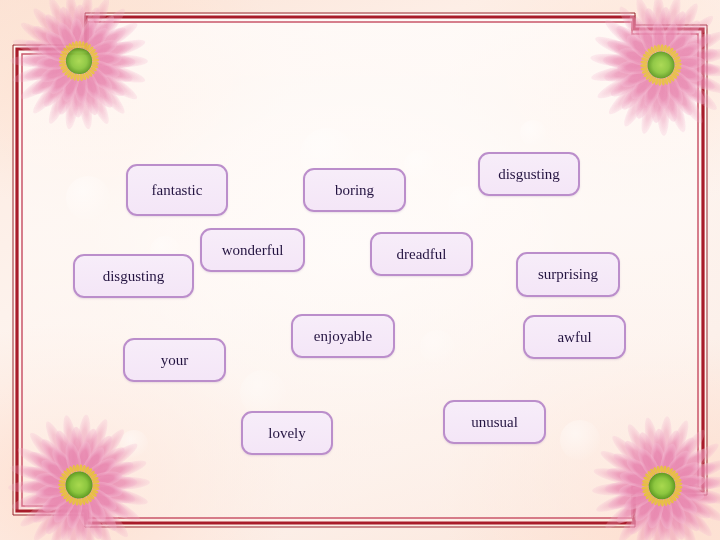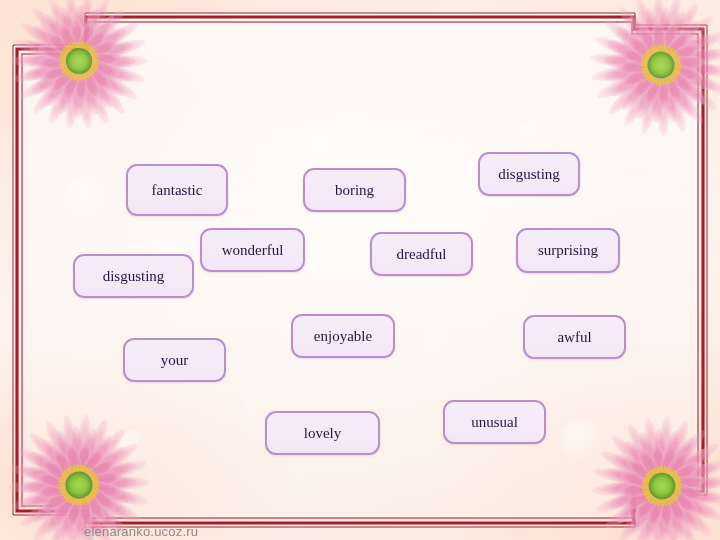--- a/index.html
+++ b/index.html
@@ -588,35 +588,34 @@
       </div>
       <div class="card" style="left: 200px; top: 228px; width: 105px; height: 44px;">
         <span>wonderful</span>
       </div>
       <div class="card" style="left: 73px; top: 254px; width: 121px; height: 44px;">
         <span>disgusting</span>
       </div>
       <div class="card" style="left: 370px; top: 232px; width: 103px; height: 44px; text-align: right;">
         <span>dreadful</span>
       </div>
-      <div class="card" style="left: 516px; top: 228px; width: 104px; height: 45px;">
+      <div class="card" style="left: 516px; top: 252px; width: 104px; height: 45px;">
         <span>surprising</span>
       </div>
       <div class="card" style="left: 291px; top: 314px; width: 104px; height: 44px;">
         <span>enjoyable</span>
       </div>
       <div class="card" style="left: 483px; top: 315px; width: 103px; height: 44px; margin-left: 40px;">
         <span>awful</span>
       </div>
       <div class="card" style="left: 123px; top: 338px; width: 103px; height: 44px;">
         <span>your</span>
       </div>
       <div class="card" style="left: 443px; top: 400px; width: 103px; height: 44px;">
         <span>unusual</span>
       </div>
-      <div class="card" style="left: 241px; top: 411px; width: 115px; height: 44px; margin-left: 24px;">
+      <div class="card" style="left: 241px; top: 411px; width: 92px; height: 44px;">
         <span>lovely</span>
       </div>
     </div>
 
-  <div id="watermark">elenaranko.ucoz.ru</div>
 
 </div>
 
 </body></html>

